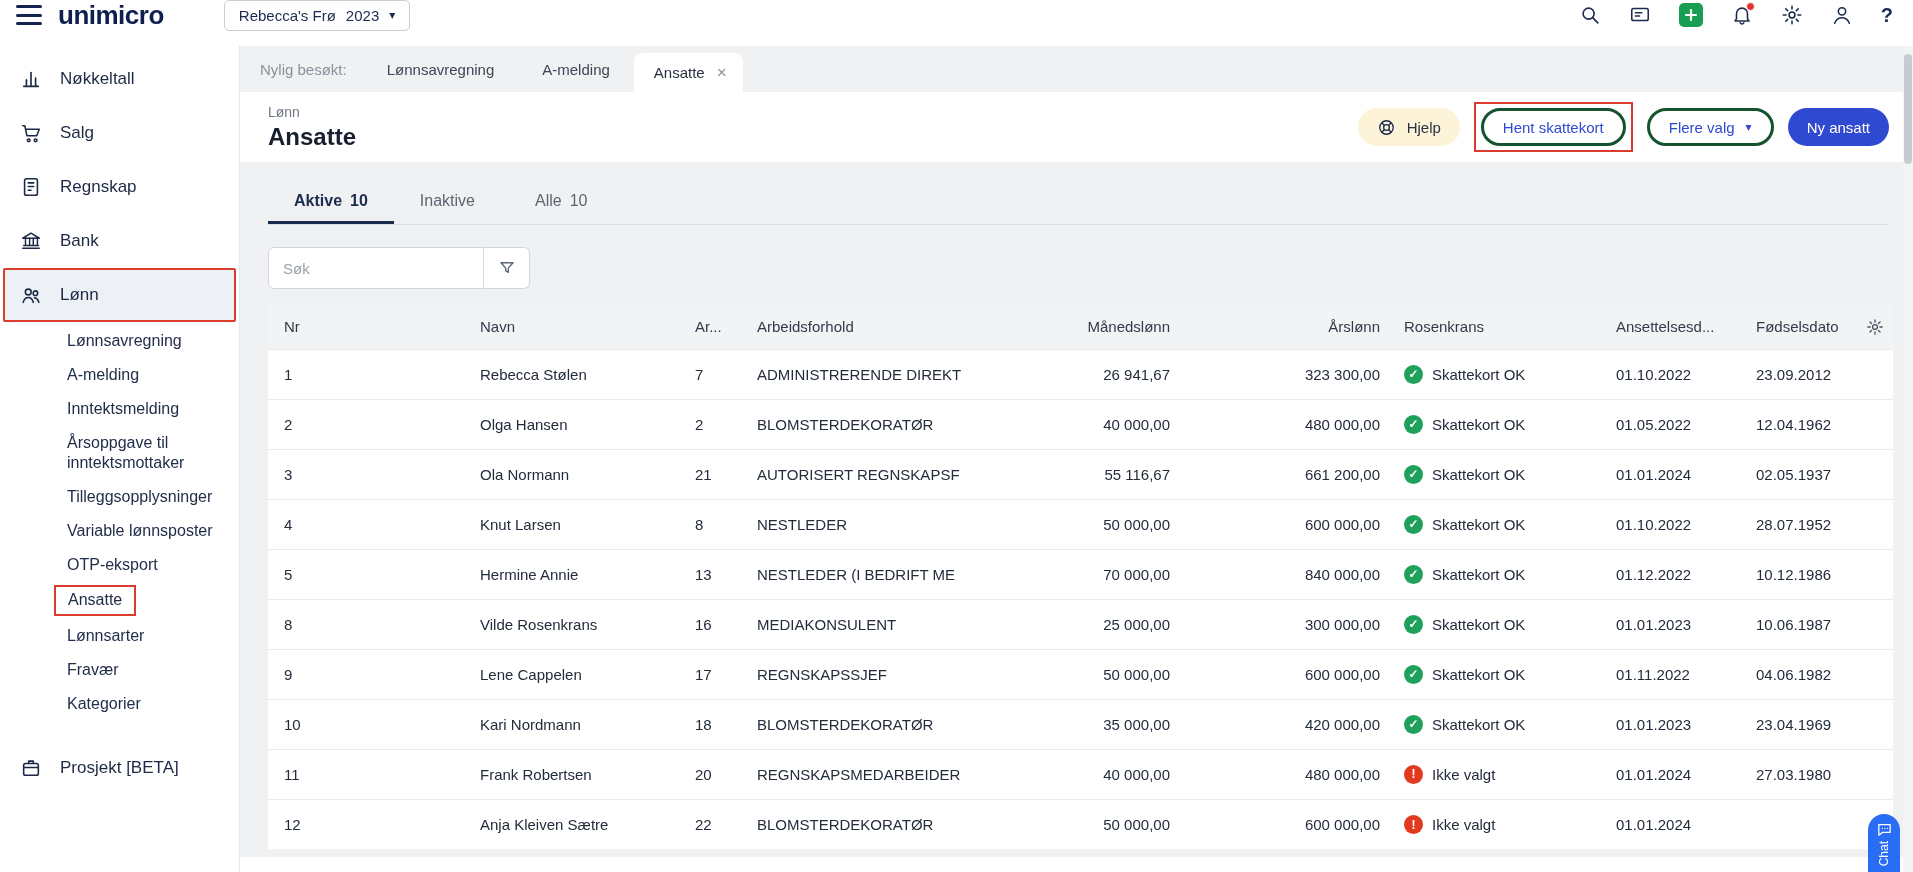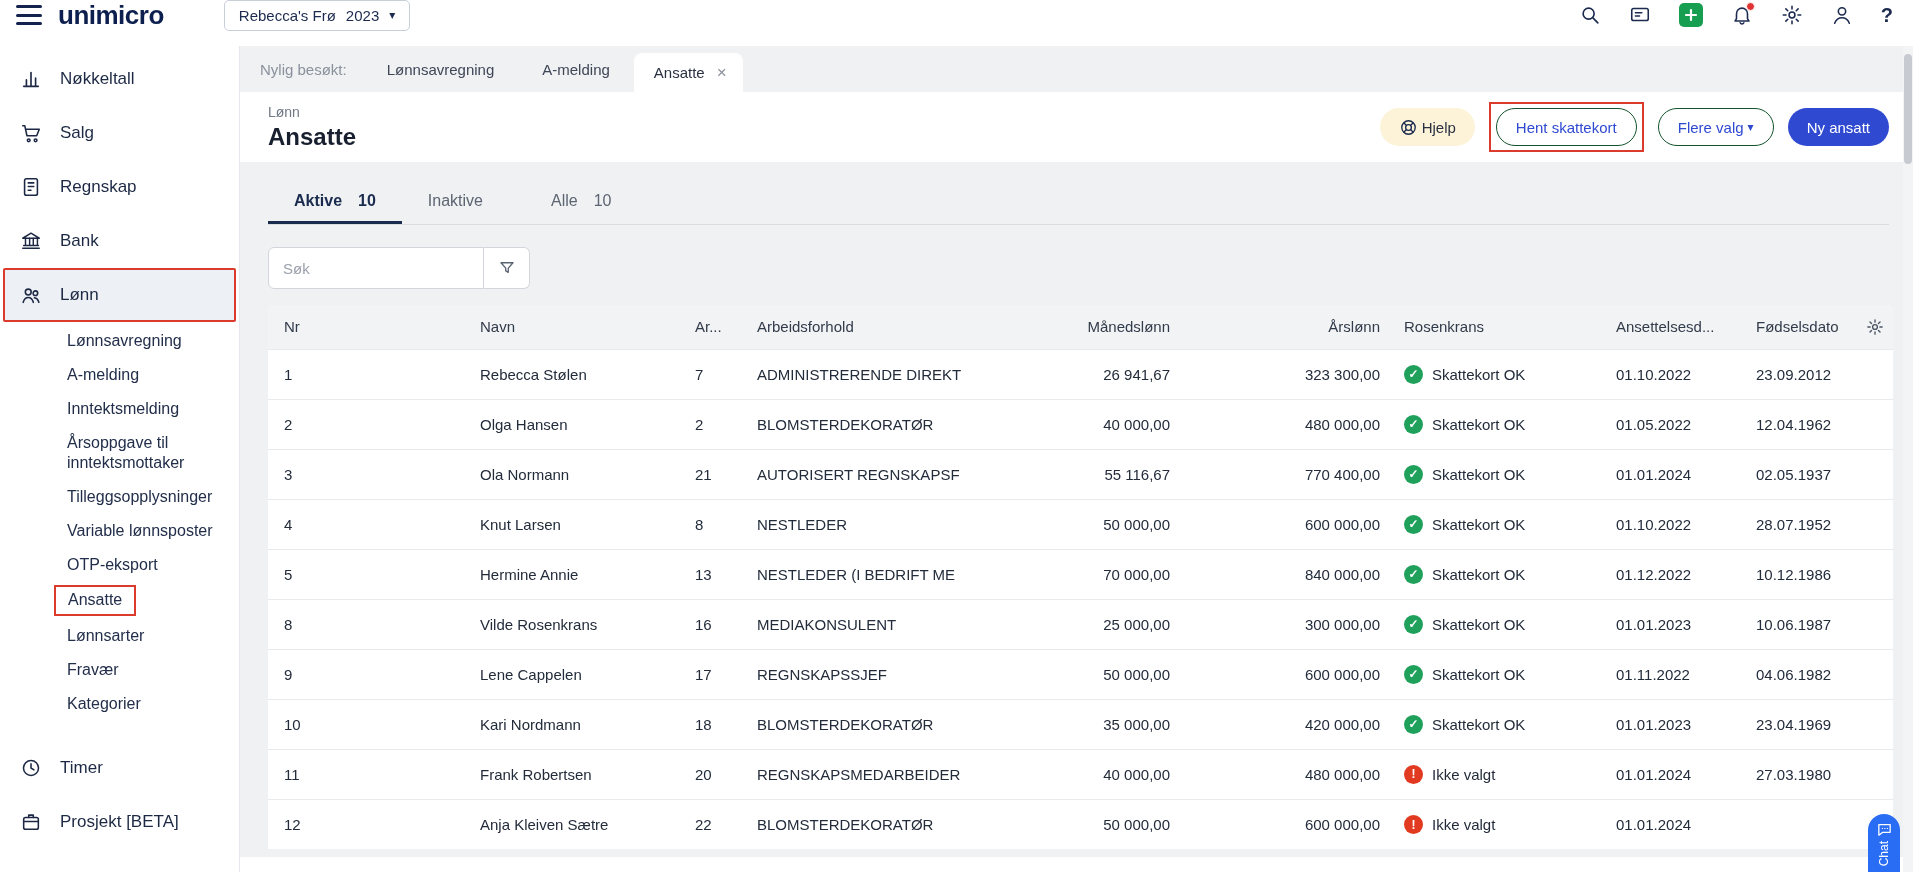--- a/index.html
+++ b/index.html
@@ -40,32 +40,32 @@
   .recent-label { color:#8b919c; font-size:15px; display:flex; align-items:center; margin-right:16px; }
   .recent-tab { padding:0 24px; font-size:15px; color:#3f4656; display:flex; align-items:center; cursor:pointer; }
   .recent-tab.active { background:#fff; align-self:flex-end; height:39px; border-radius:8px 8px 0 0; gap:12px; color:#2a3142; padding:0 16px 0 20px; }
   .tab-close { color:#8b919c; font-size:17px; cursor:pointer; }
 
   
   .page-header { background:#fff; height:70px; display:flex; align-items:center; padding:0 24px 0 28px; }
   .crumb { font-size:14px; color:#707886; margin-bottom:3px; }
   .page-title { font-size:24px; font-weight:bold; color:#181f2f; }
   .header-actions { margin-left:auto; display:flex; align-items:center; gap:14px; }
-  .btn { height:38px; border-radius:19px; display:inline-flex; align-items:center; gap:4px; font-size:15px; padding:0 19px; border:none; cursor:pointer; font-family:inherit; white-space:nowrap; }
+  .btn { height:38px; border-radius:19px; display:inline-flex; align-items:center; gap:11px; font-size:15px; padding:0 19px; border:none; cursor:pointer; font-family:inherit; white-space:nowrap; }
   .btn-help { background:#fcf3d8; color:#2a3142; }
   .btn-help .lifebuoy { width:19px; height:19px; color:#1b2a4e; }
   .btn-help .lifebuoy svg { width:100%; height:100%; }
-  .btn-outline { background:#fff; color:#2f49d1; border:1px solid #14532d; }
+  .btn-outline { background:#fff; color:#2f49d1; border:3px solid #14532d; }
   .btn-primary { background:#2f49d1; color:#fff; }
   .annotation-wrap { border:2px solid #da3b2c; padding:4px 5px; display:inline-flex; }
   .chev-blue { font-size:12px; }
 
   
   .view-tabs { display:flex; margin:20px 24px 0 28px; border-bottom:1px solid #d9dce1; }
-  .view-tab { padding:10px 26px 11px; font-size:16px; color:#5d6572; display:flex; gap:16px; align-items:center; cursor:pointer; border-bottom:3px solid transparent; }
+  .view-tab { padding:10px 26px 11px; font-size:16px; color:#5d6572; display:flex; gap:8px; align-items:center; cursor:pointer; border-bottom:3px solid transparent; }
   .view-tab.active { color:#1b2b4e; font-weight:bold; border-bottom-color:#1b2b4e; }
 
   
   .search-row { margin:22px 24px 0 28px; display:flex; }
   .search-input { width:216px; height:42px; border:1px solid #d2d6dc; border-radius:6px 0 0 6px; padding:0 14px; font-size:15px; color:#2a3142; background:#fff; outline:none; font-family:inherit; }
   .search-input::placeholder { color:#9aa1ab; }
   .filter-btn { width:46px; height:42px; border:1px solid #d2d6dc; border-left:none; border-radius:0 6px 6px 0; background:#fff; display:flex; align-items:center; justify-content:center; cursor:pointer; color:#5b6472; }
   .filter-btn svg { width:18px; height:18px; }
 
   
@@ -196,27 +196,20 @@
     <div class="subnav-item"><span>Tilleggsopplysninger</span></div>
     <div class="subnav-item"><span>Variable lønnsposter</span></div>
     <div class="subnav-item"><span>OTP-eksport</span></div>
     <div class="subnav-item"><span class="annotated-box">Ansatte</span></div>
     <div class="subnav-item"><span>Lønnsarter</span></div>
     <div class="subnav-item"><span>Fravær</span></div>
     <div class="subnav-item"><span>Kategorier</span></div>
   </div>
 
   <div class="nav-gap"></div>
-  <div class="nav-item">
-    <span class="nav-icon"><svg viewBox="0 0 24 24" fill="none" stroke="currentColor" stroke-width="1.7" stroke-linecap="round">
-          <circle cx="12" cy="12" r="8.2"></circle>
-          <path d="M12 7.5V12l3.2 2"></path>
-        </svg></span>
-    <span>Timer</span>
-  </div>
   <div class="nav-item">
     <span class="nav-icon"><svg viewBox="0 0 24 24" fill="none" stroke="currentColor" stroke-width="1.7" stroke-linecap="round" stroke-linejoin="round">
           <rect x="4" y="7" width="16" height="13" rx="2"></rect>
           <path d="M4 11.5h16M9.5 7V4.5h5V7"></path>
         </svg></span>
     <span>Prosjekt [BETA]</span>
   </div>
 </div>
 
 <div class="content">
@@ -341,21 +334,21 @@
           <td>01.05.2022</td>
           <td>12.04.1962</td>
           <td></td>
         </tr>
         <tr>
           <td>3</td>
           <td>Ola Normann</td>
           <td>21</td>
           <td>AUTORISERT REGNSKAPSF</td>
           <td class="num">55 116,67</td>
-          <td class="num">770 400,00</td>
+          <td class="num">661 200,00</td>
           <td><span class="status">
                 <span class="status-dot" data-status="ok"></span>
                 <span>Skattekort OK</span>
               </span></td>
           <td>01.01.2024</td>
           <td>02.05.1937</td>
           <td></td>
         </tr>
         <tr>
           <td>4</td>

